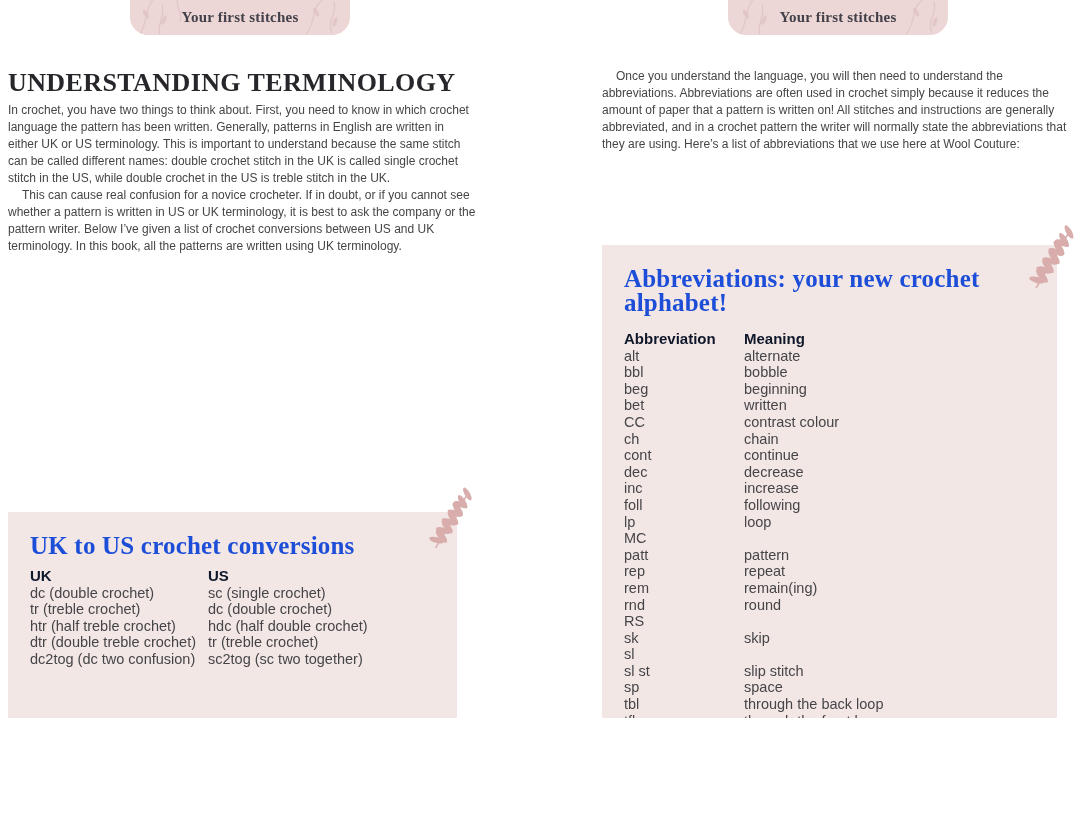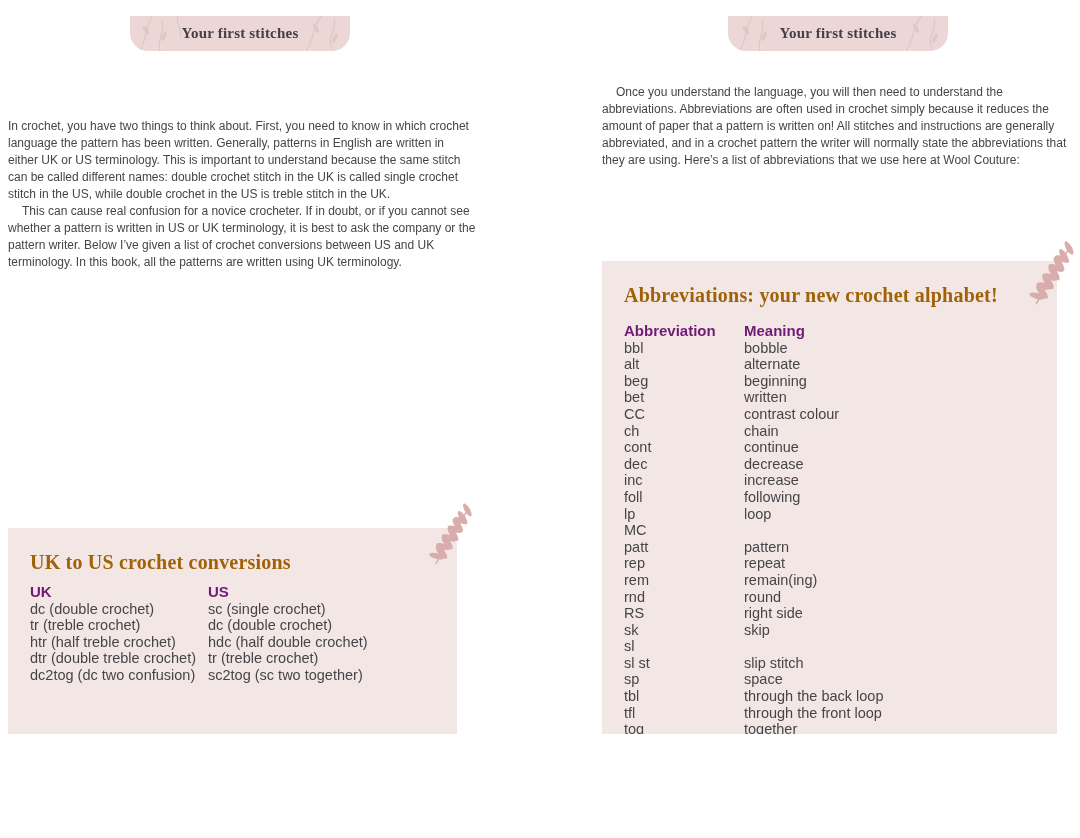--- a/index.html
+++ b/index.html
@@ -1,18 +1,18 @@
 <!DOCTYPE html>
 <html><head>
 <meta charset="utf-8">
 <style>
   html,body{margin:0;padding:0;background:#ffffff;}
   .spread{
     position:relative;width:1080px;height:718px;background:#ffffff;
-    font-family:"Liberation Sans",sans-serif;overflow:hidden;margin-top:16px;
+    font-family:"Liberation Sans",sans-serif;overflow:hidden;
   }
   
   .banner{
     position:absolute;top:0;width:220px;height:35px;
     background:#ecd7d6;border-radius:0 0 18px 18px;
     display:flex;align-items:center;justify-content:center;overflow:hidden;
   }
   .banner svg.flora{position:absolute;inset:0;width:100%;height:100%;}
   .banner .banner-label{
     position:relative;font-family:"Liberation Serif",serif;font-weight:700;
@@ -32,26 +32,26 @@
   .textcol p.indent{text-indent:14px;}
   .textcol-left{left:8px;top:102px;width:468px;}
   .textcol-right{left:602px;top:68px;width:466px;}
 
   
   .box{position:absolute;background:#f3e7e6;}
   .box-conversions{left:8px;top:512px;width:449px;height:261px;}
   .box-abbrev{left:602px;top:245px;width:455px;height:527px;}
   .box h2{
     margin:22px 0 0 22px;font-family:"Liberation Serif",serif;font-weight:700;
-    font-size:20px;line-height:24px;color:#a16207;letter-spacing:.2px;
+    font-size:25px;line-height:24px;color:#1d4ed8;letter-spacing:.2px;
   }
   .tbl{margin:10px 0 0 22px;font-size:14.5px;line-height:16.6px;color:#454548;}
   .tbl-abbrev{margin-top:16px;}
   .tbl-row{display:flex;}
-  .tbl-head span{font-weight:700;color:#701a75;font-size:15px;}
+  .tbl-head span{font-weight:700;color:#0f172a;font-size:15px;}
   .tbl-conversions .c1{width:178px;flex:0 0 178px;}
   .tbl-abbrev .c1{width:120px;flex:0 0 120px;}
   .c2{flex:1;}
 
   
   .leaf-deco{position:absolute;pointer-events:none;}
   .leaf-deco-left{left:428px;top:486px;width:48px;height:64px;}
   .leaf-deco-right{left:1028px;top:222px;width:50px;height:70px;}
 
   
@@ -99,20 +99,21 @@
       <g fill="#e0c2c3" opacity="0.75">
         <ellipse cx="18" cy="14" rx="2" ry="5" transform="rotate(-30 18 14)"></ellipse>
         <ellipse cx="36" cy="20" rx="2" ry="5" transform="rotate(25 36 20)"></ellipse>
         <ellipse cx="188" cy="12" rx="2" ry="5" transform="rotate(-28 188 12)"></ellipse>
         <ellipse cx="207" cy="22" rx="2" ry="5" transform="rotate(22 207 22)"></ellipse>
       </g>
     </svg>
     <span class="banner-label">Your first stitches</span>
   </div>
 
+  <h1 class="page-title">UNDERSTANDING TERMINOLOGY</h1>
 
   <div class="textcol textcol-left">
     <p>In crochet, you have two things to think about. First, you need to know in which crochet language the pattern has been written. Generally, patterns in English are written in either UK or US terminology. This is important to understand because the same stitch can be called different names: double crochet stitch in the UK is called single crochet stitch in the US, while double crochet in the US is treble stitch in the UK.</p>
     <p class="indent">This can cause real confusion for a novice crocheter. If in doubt, or if you cannot see whether a pattern is written in US or UK terminology, it is best to ask the company or the pattern writer. Below I’ve given a list of crochet conversions between US and UK terminology. In this book, all the patterns are written using UK terminology.</p>
   </div>
 
   <div class="box box-conversions">
     <h2>UK to US crochet conversions</h2>
     <div class="tbl tbl-conversions">
       <div class="tbl-row tbl-head">
@@ -186,28 +187,28 @@
 
   <div class="box box-abbrev">
     <h2>Abbreviations: your new crochet alphabet!</h2>
     <div class="tbl tbl-abbrev">
       <div class="tbl-row tbl-head">
         <span class="c1">Abbreviation</span>
         <span class="c2">Meaning</span>
       </div>
       <div>
           <div class="tbl-row">
+          <span class="c1">alt</span>
+          <span class="c2">alternate</span>
+        </div>
+          <div class="tbl-row">
           <span class="c1">bbl</span>
           <span class="c2">bobble</span>
         </div>
           <div class="tbl-row">
-          <span class="c1">alt</span>
-          <span class="c2">alternate</span>
-        </div>
-          <div class="tbl-row">
           <span class="c1">beg</span>
           <span class="c2">beginning</span>
         </div>
           <div class="tbl-row">
           <span class="c1">bet</span>
           <span class="c2">written</span>
         </div>
           <div class="tbl-row">
           <span class="c1">CC</span>
           <span class="c2">contrast colour</span>
@@ -250,21 +251,20 @@
           <div class="tbl-row">
           <span class="c1">rem</span>
           <span class="c2">remain(ing)</span>
         </div>
           <div class="tbl-row">
           <span class="c1">rnd</span>
           <span class="c2">round</span>
         </div>
           <div class="tbl-row">
           <span class="c1">RS</span>
-          <span class="c2">right side</span>
         </div>
           <div class="tbl-row">
           <span class="c1">sk</span>
           <span class="c2">skip</span>
         </div>
           <div class="tbl-row">
           <span class="c1">sl</span>
         </div>
           <div class="tbl-row">
           <span class="c1">sl st</span>

